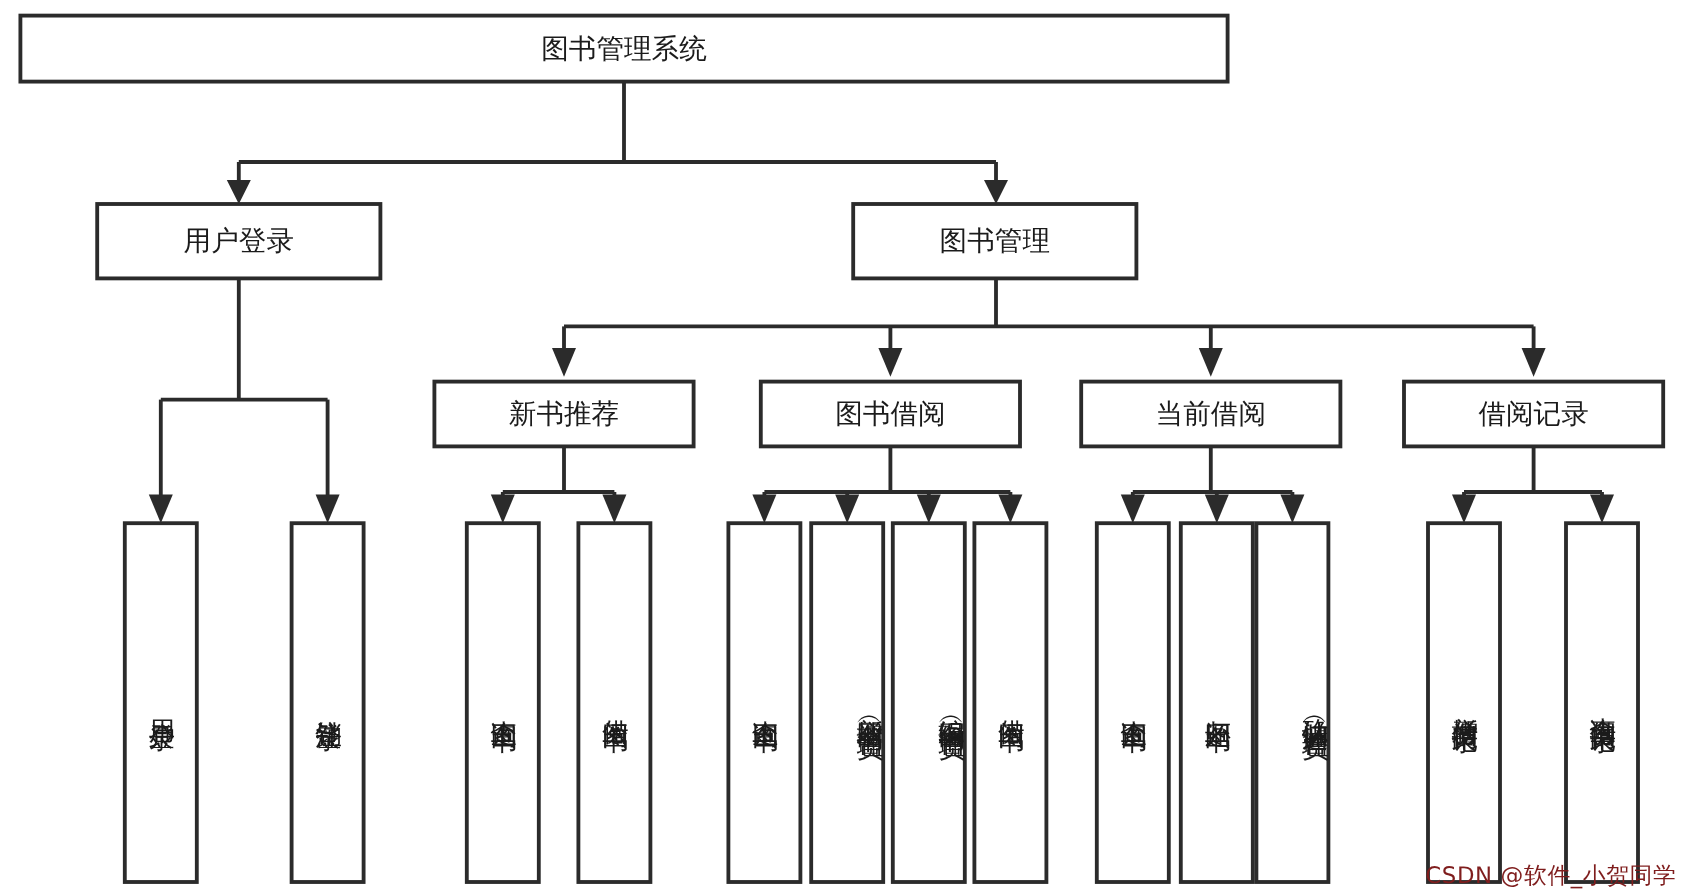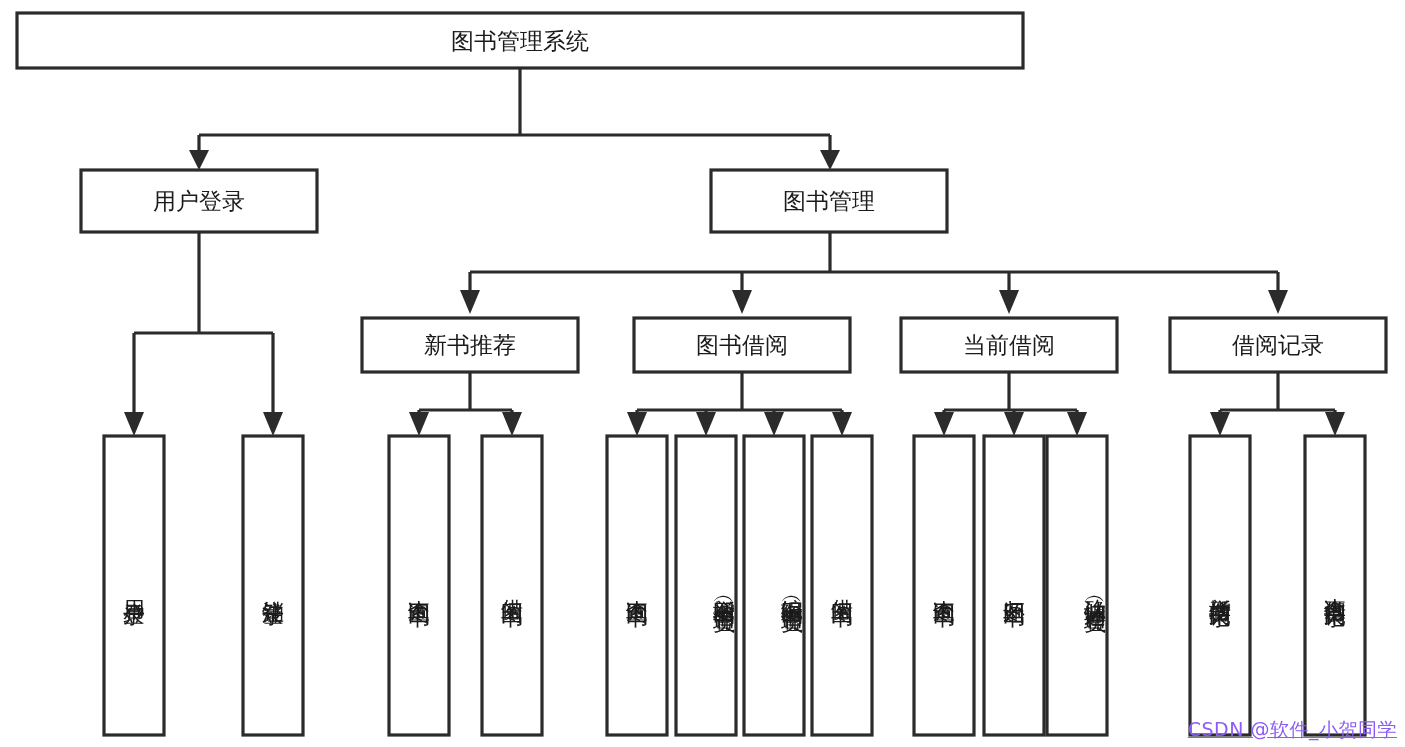--- a/index.html
+++ b/index.html
@@ -63,24 +63,23 @@
     align-items: center;
     justify-content: center;
     pointer-events: none;
   }
   #watermark {
     position: absolute;
     right: 8px;
     bottom: 4px;
     font-family: "DejaVu Sans", "Liberation Sans", sans-serif;
     font-size: 19px;
-    color: #8b5cf6;
+    color: #7f1d1d;
     letter-spacing: 0.5px;
     white-space: nowrap;
-    text-decoration: underline;
   }
 </style>
 </head>
 <body>
 
 <div id="diagram-root">
 
   <svg id="flow" viewBox="0 0 1405 747">
 
     <g>

